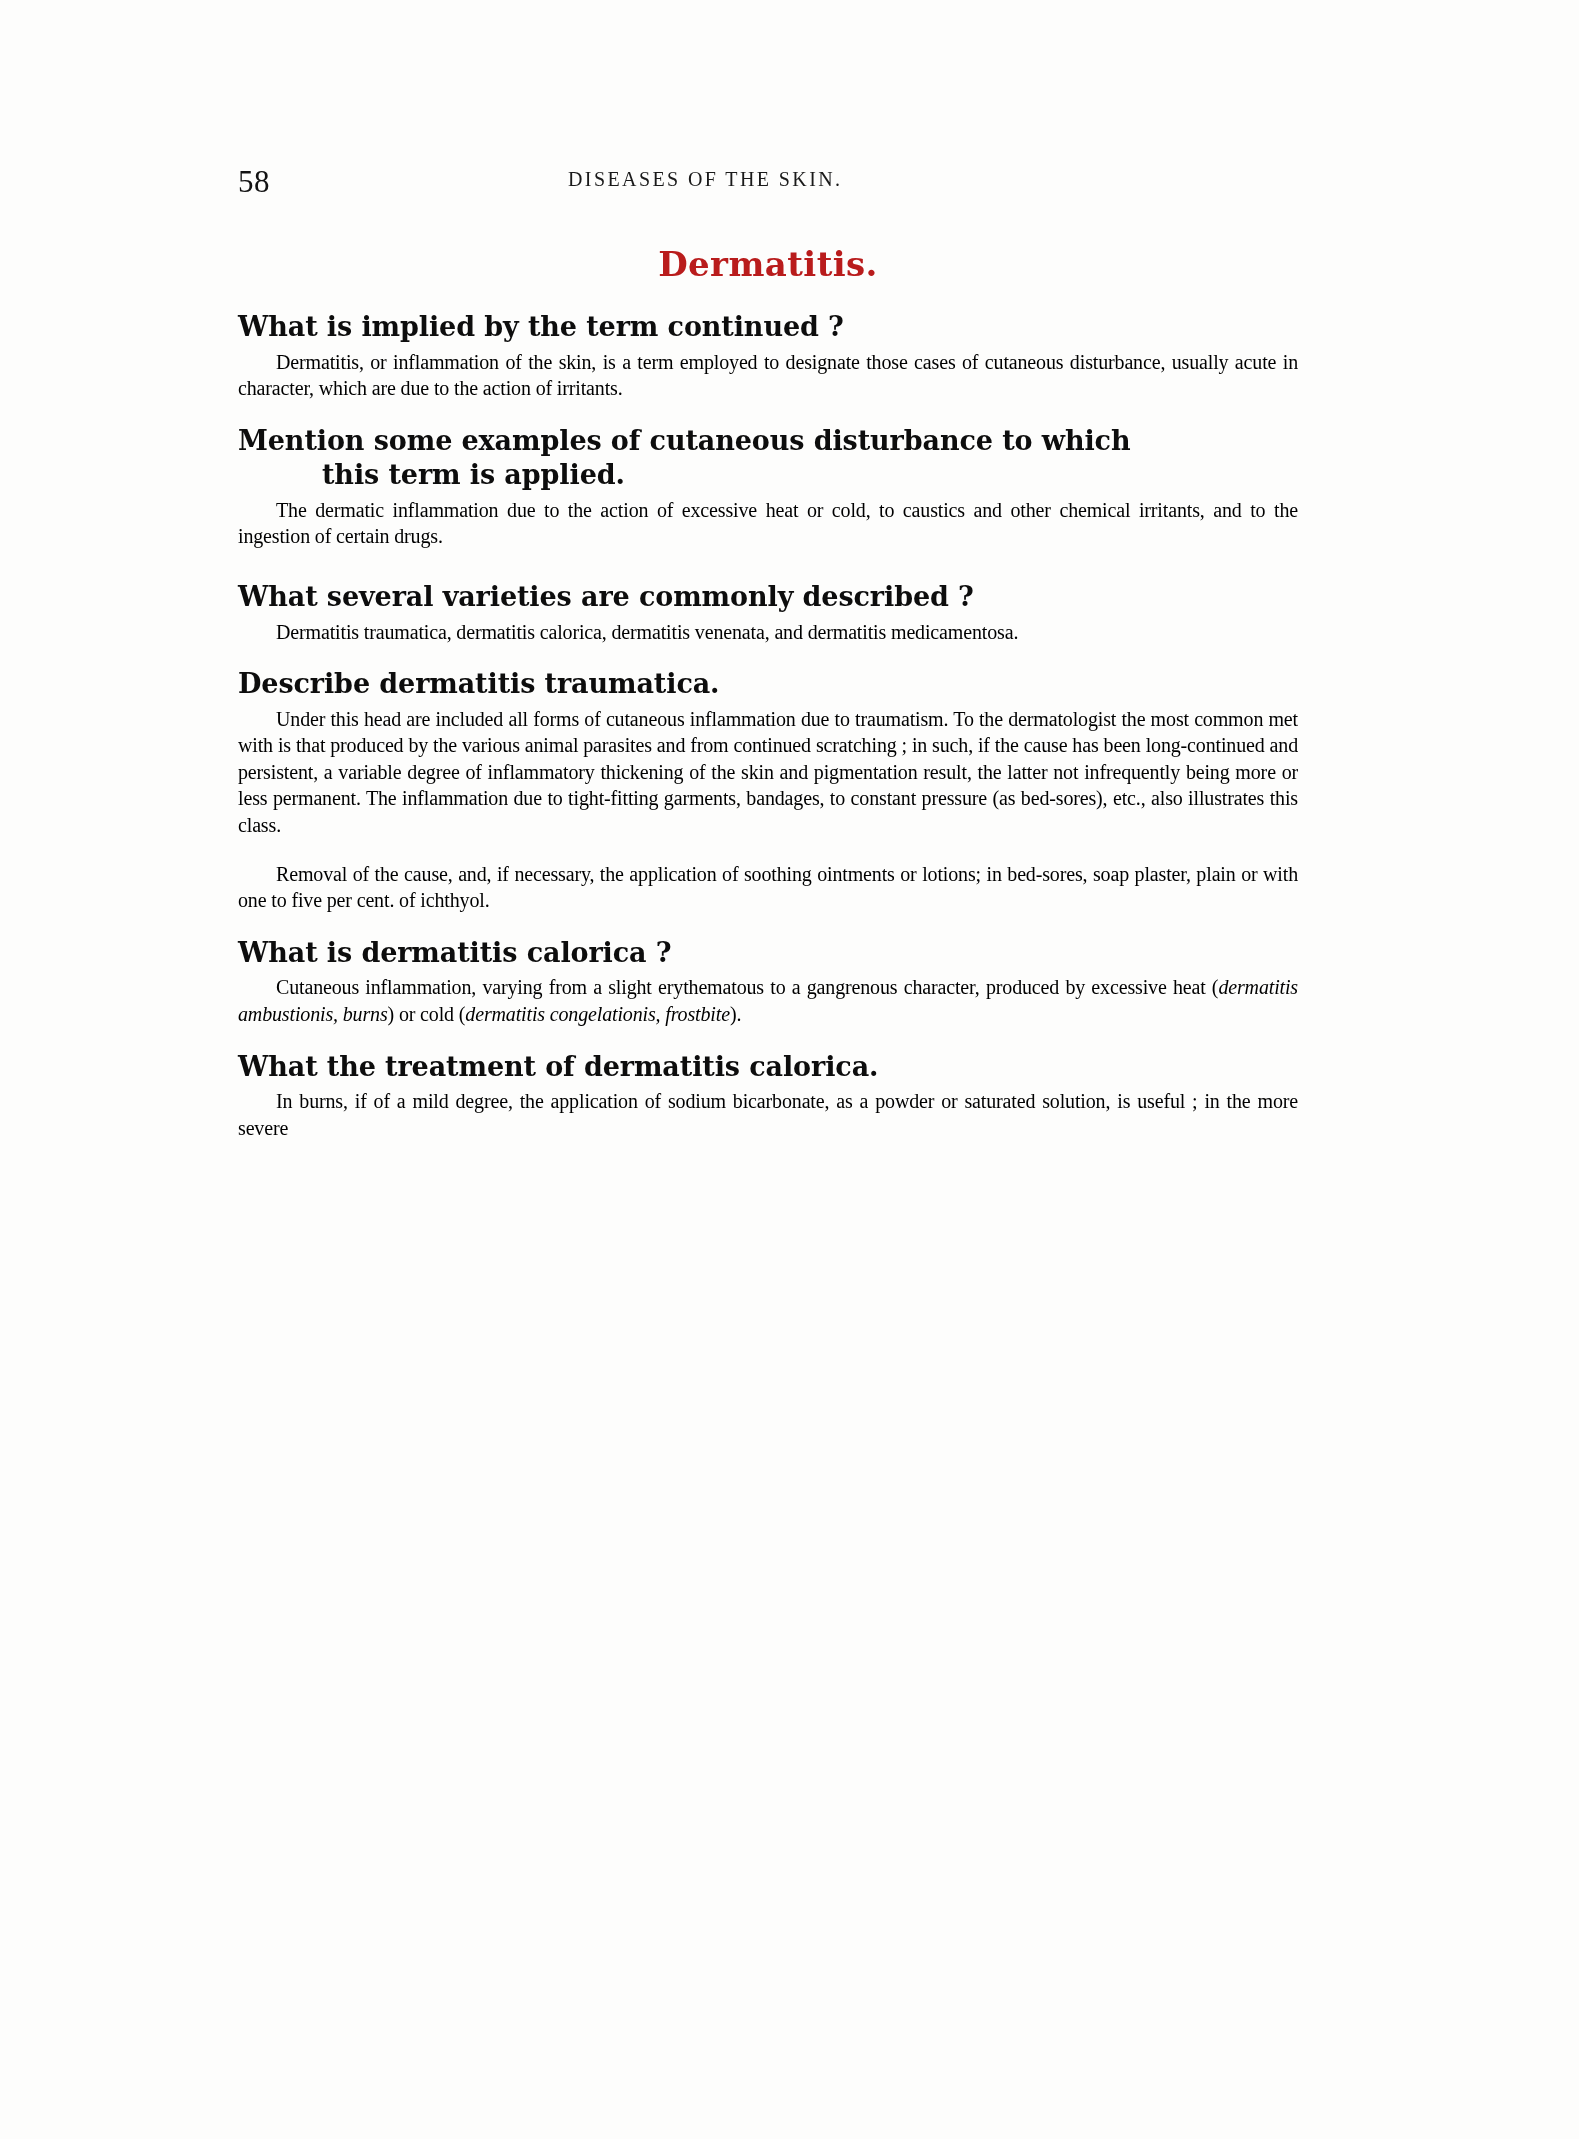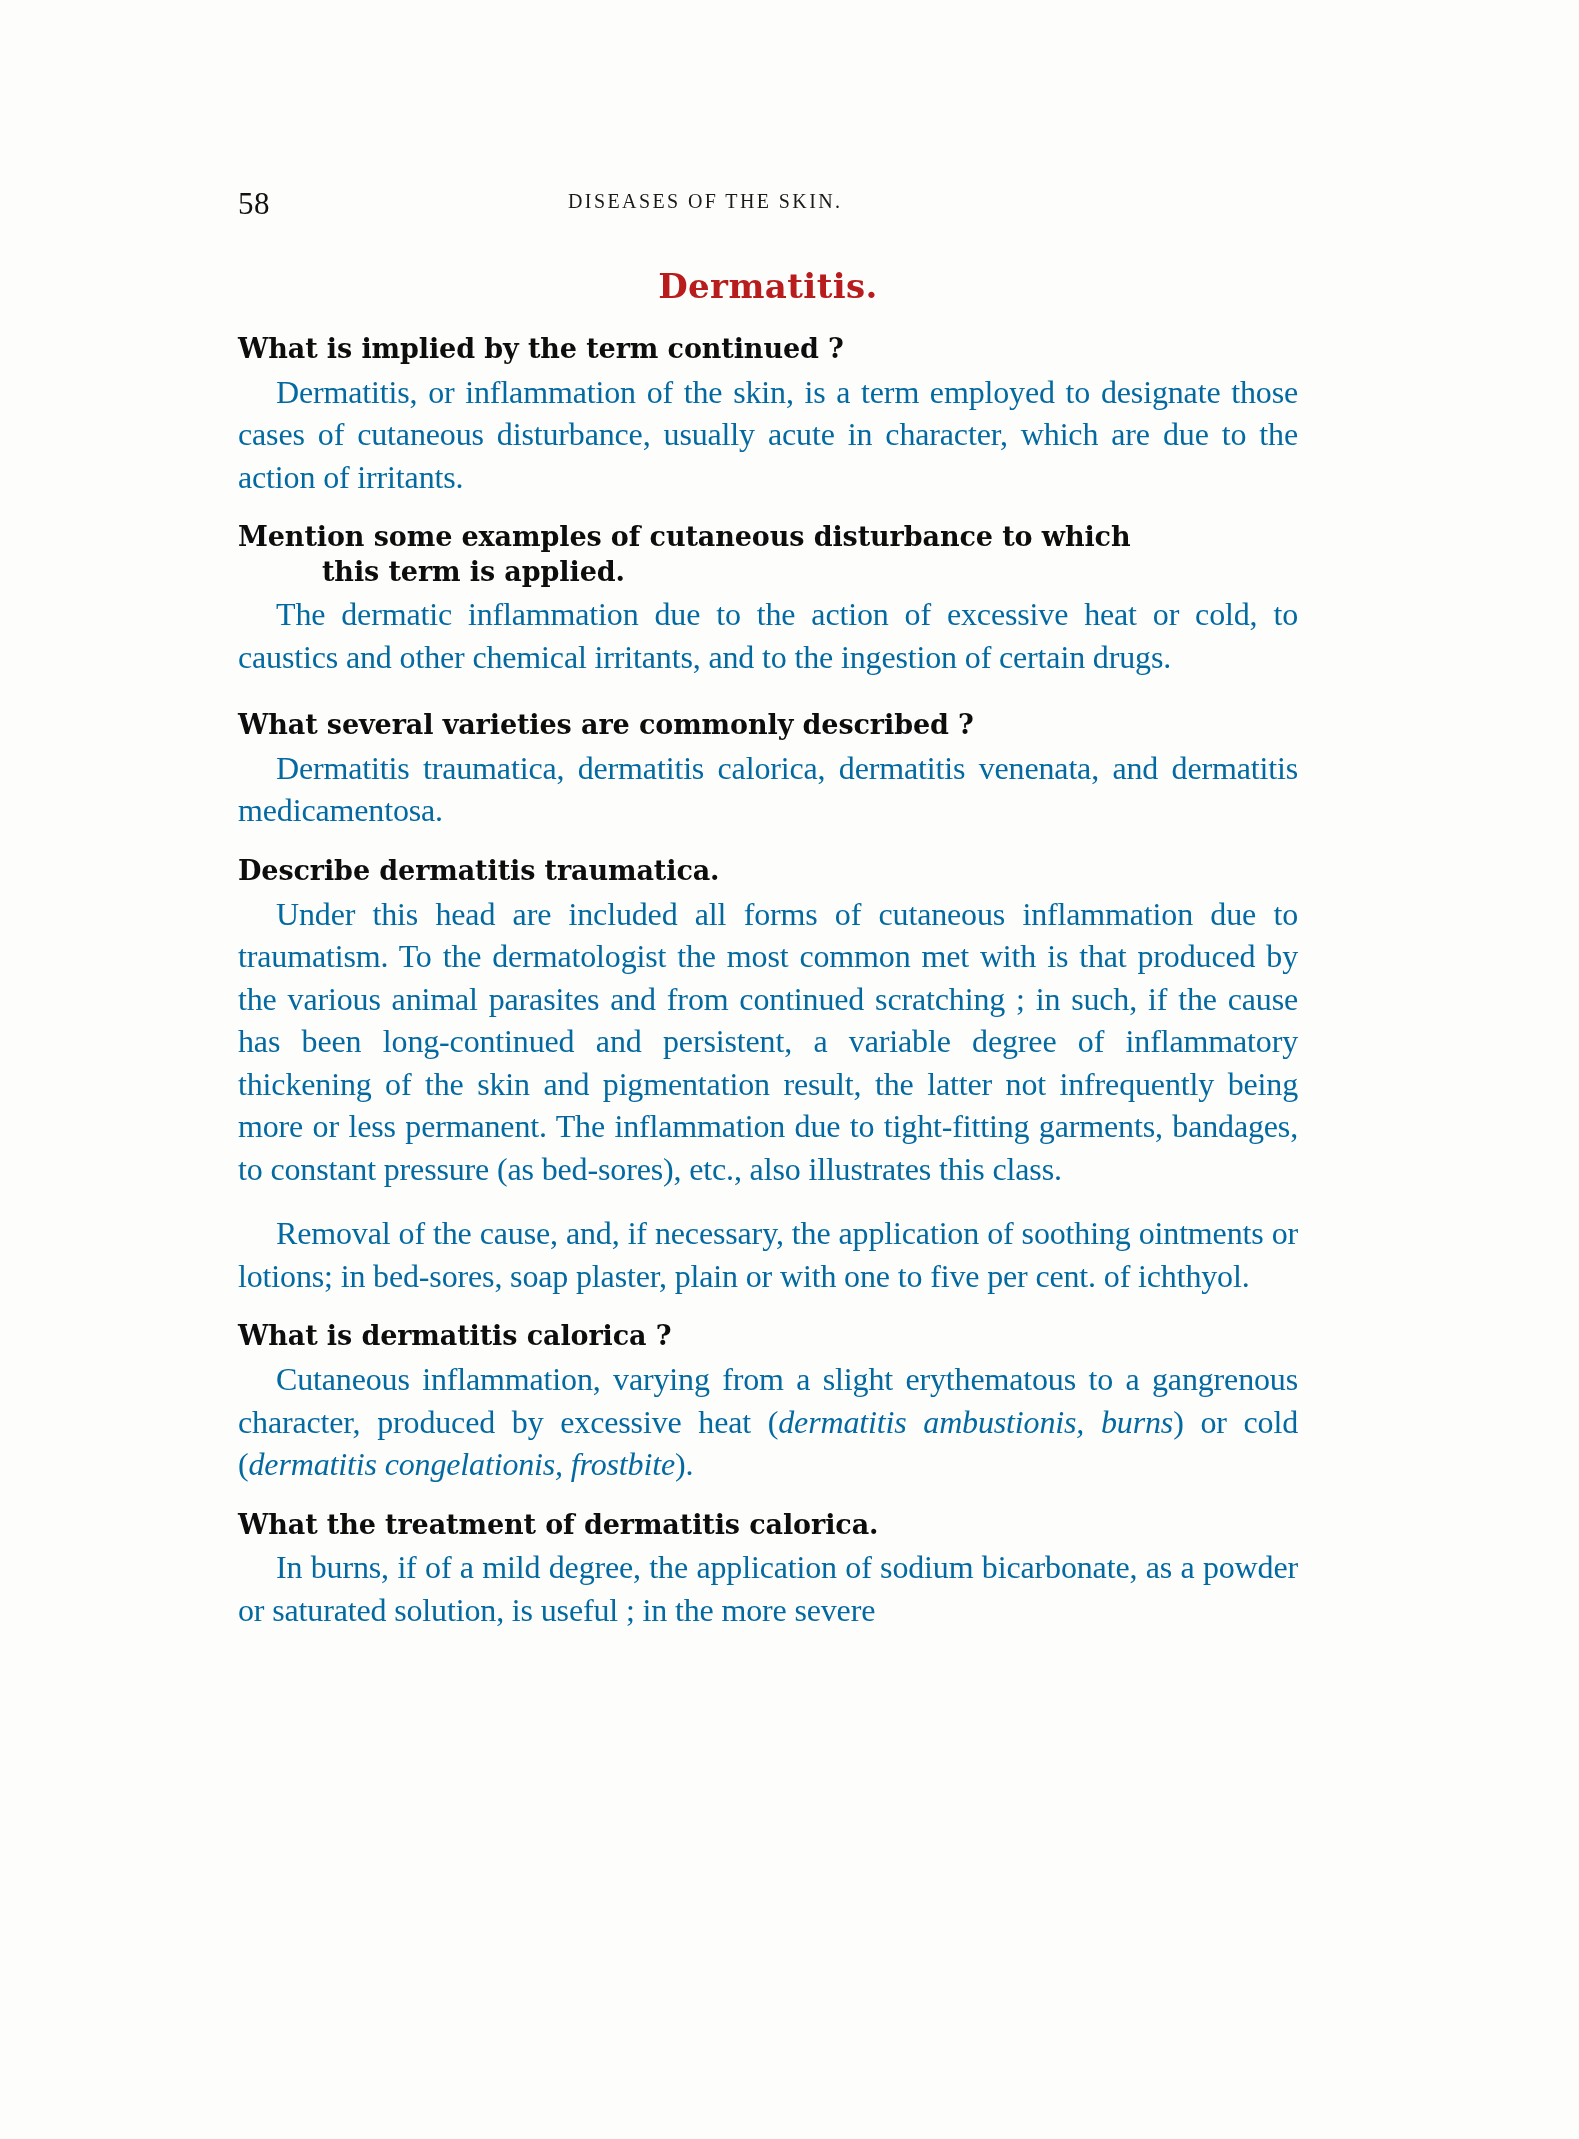--- a/index.html
+++ b/index.html
@@ -18,21 +18,21 @@
   .page {
     position: absolute;
     left: 0; top: 0;
     width: 1579px;
     height: 2139px;
     background: #fdfdfc;
   }
   .content {
     position: absolute;
     left: 238px;
-    top: 184px;
+    top: 162px;
     width: 1060px;
   }
   
   .running-head {
     position: relative;
     height: 40px;
     margin-bottom: 42px;
   }
   .folio {
     position: absolute;
@@ -76,26 +76,26 @@
   .question.center-wrap {
     text-align: justify;
     text-align-last: left;
   }
   .question .second-line {
     display: block;
     padding-left: 84px;
   }
   .answer {
     font-family: "Liberation Serif", serif;
-    font-size: 32px;
+    font-size: 20px;
     line-height: 1.33;
     text-align: justify;
     margin: 0;
     text-indent: 38px;
-    color: #0369a1;
+    color: #000000;
     letter-spacing: -0.15px;
   }
   .answer em {
     font-style: italic;
   }
   .spacer-lg { margin-bottom: 30px; }
 </style>
 </head>
 <body>
 

